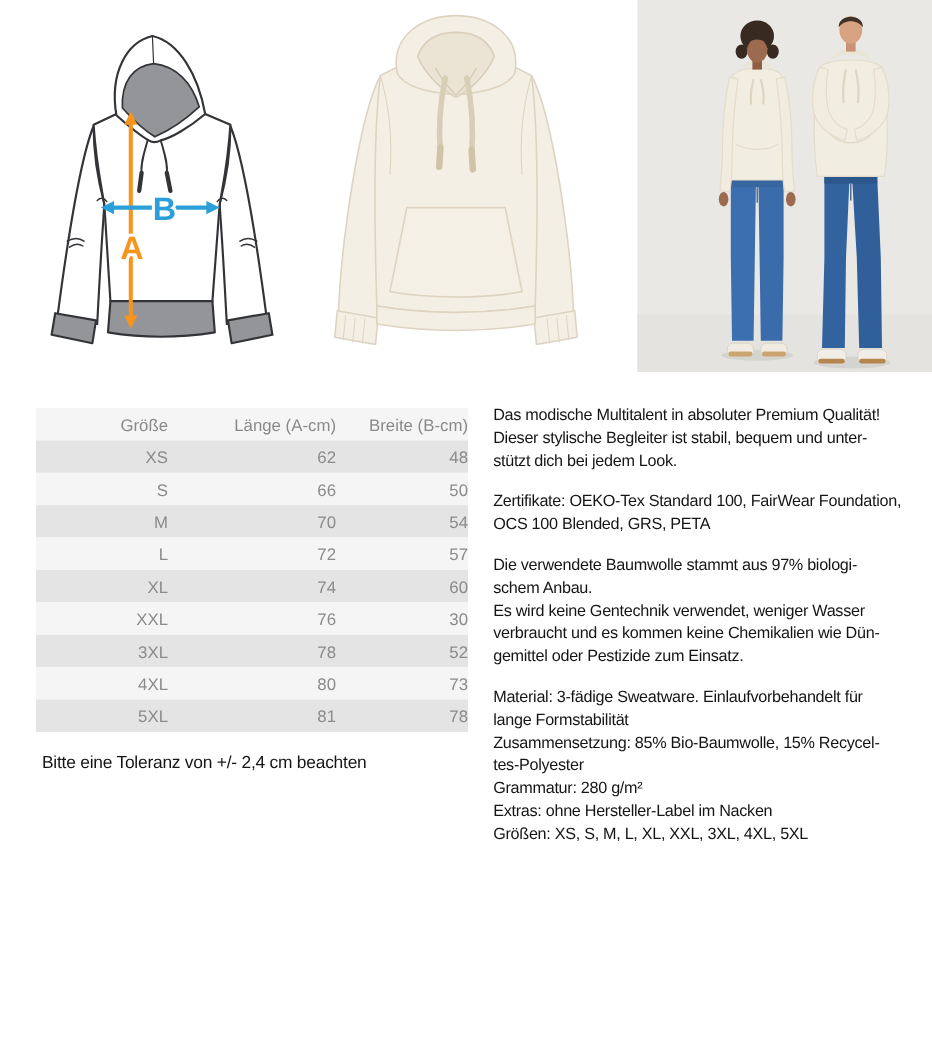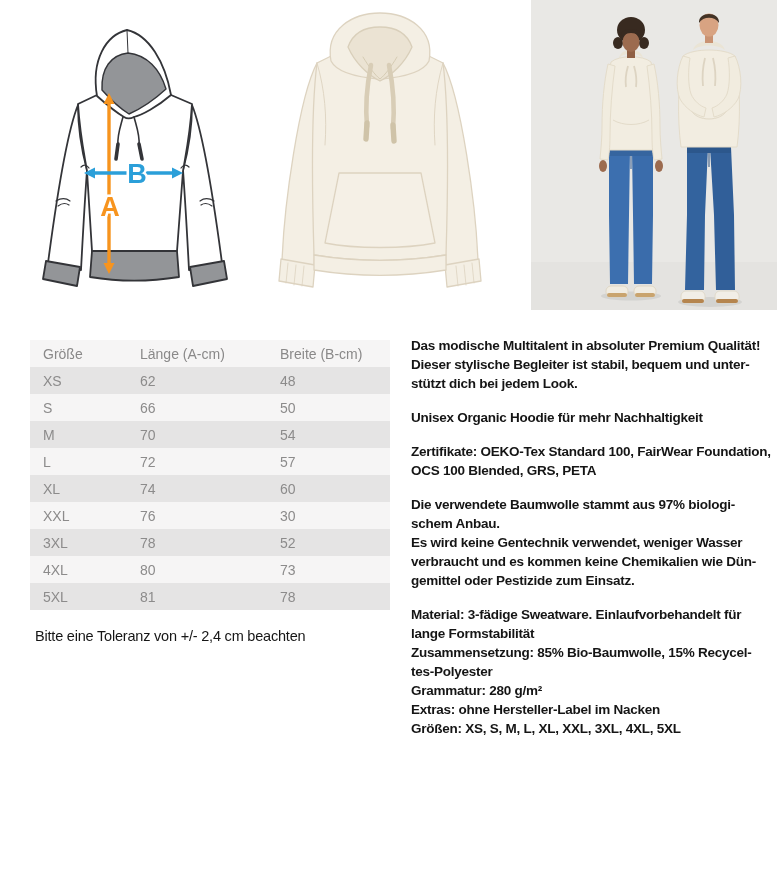--- a/index.html
+++ b/index.html
@@ -14,39 +14,39 @@
   #models-photo{left:531px;top:0;width:246px;height:310px;}
   .gallery-item svg{display:block;width:100%;height:100%;}
 
   
   #size-table{
     position:absolute;left:30px;top:340px;width:360px;
     border-collapse:collapse;table-layout:fixed;
   }
   #size-table th,#size-table td{
     height:27px;padding:0;font-size:14px;font-weight:400;
-    color:#8c8b8b;text-align:left;vertical-align:middle;
+    color:#8c8b8b;text-align:right;vertical-align:middle;
   }
   #size-table th:first-child,#size-table td:first-child{padding-left:13px;}
   #size-table thead tr{background:#f6f5f5;}
   #size-table thead th{color:#8a8989;}
   #size-table tbody tr:nth-child(odd){background:#e5e4e4;}
   #size-table tbody tr:nth-child(even){background:#f6f5f5;}
 
   #tolerance-note{
     position:absolute;left:35px;top:628px;
     font-size:14.5px;color:#161616;letter-spacing:-0.2px;
   }
 
   
   #description{
     position:absolute;left:411px;top:336px;width:366px;
     font-size:13.5px;line-height:19px;color:#151515;letter-spacing:-0.25px;
   }
-  #description p{margin:0 0 15px 0;white-space:pre-line;font-weight:bold;}
+  #description p{margin:0 0 15px 0;white-space:pre-line;}
 
   
   .measure-label{font-family:"Liberation Sans",sans-serif;font-weight:bold;font-size:27px;
     paint-order:stroke;stroke:#ffffff;stroke-width:5px;stroke-linejoin:round;text-anchor:middle;}
 </style>
 </head>
 <body>
 
 <div>
 
@@ -248,21 +248,20 @@
     </tr>
   </tbody>
 </table>
 
 <div id="tolerance-note">Bitte eine Toleranz von +/- 2,4 cm beachten</div>
 
 <div id="description">
   <p>Das modische Multitalent in absoluter Premium Qualität!
 Dieser stylische Begleiter ist stabil, bequem und unter-
 stützt dich bei jedem Look.</p>
-  <p>Unisex Organic Hoodie für mehr Nachhaltigkeit</p>
   <p>Zertifikate: OEKO-Tex Standard 100, FairWear Foundation,
 OCS 100 Blended, GRS, PETA</p>
   <p>Die verwendete Baumwolle stammt aus 97% biologi-
 schem Anbau.
 Es wird keine Gentechnik verwendet, weniger Wasser
 verbraucht und es kommen keine Chemikalien wie Dün-
 gemittel oder Pestizide zum Einsatz.</p>
   <p>Material: 3-fädige Sweatware. Einlaufvorbehandelt für
 lange Formstabilität
 Zusammensetzung: 85% Bio-Baumwolle, 15% Recycel-

